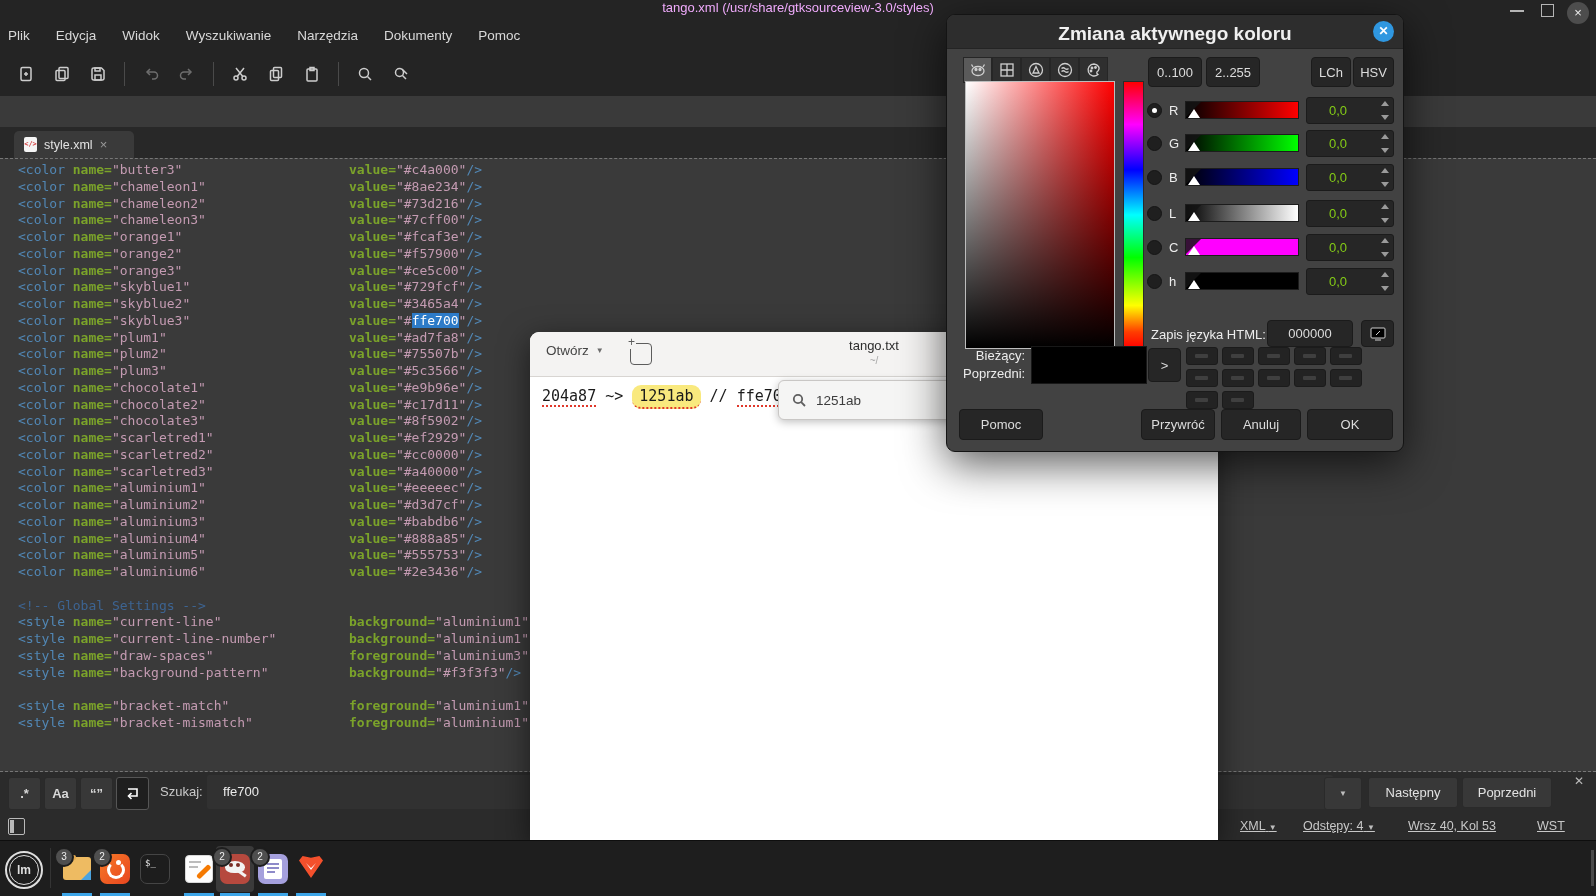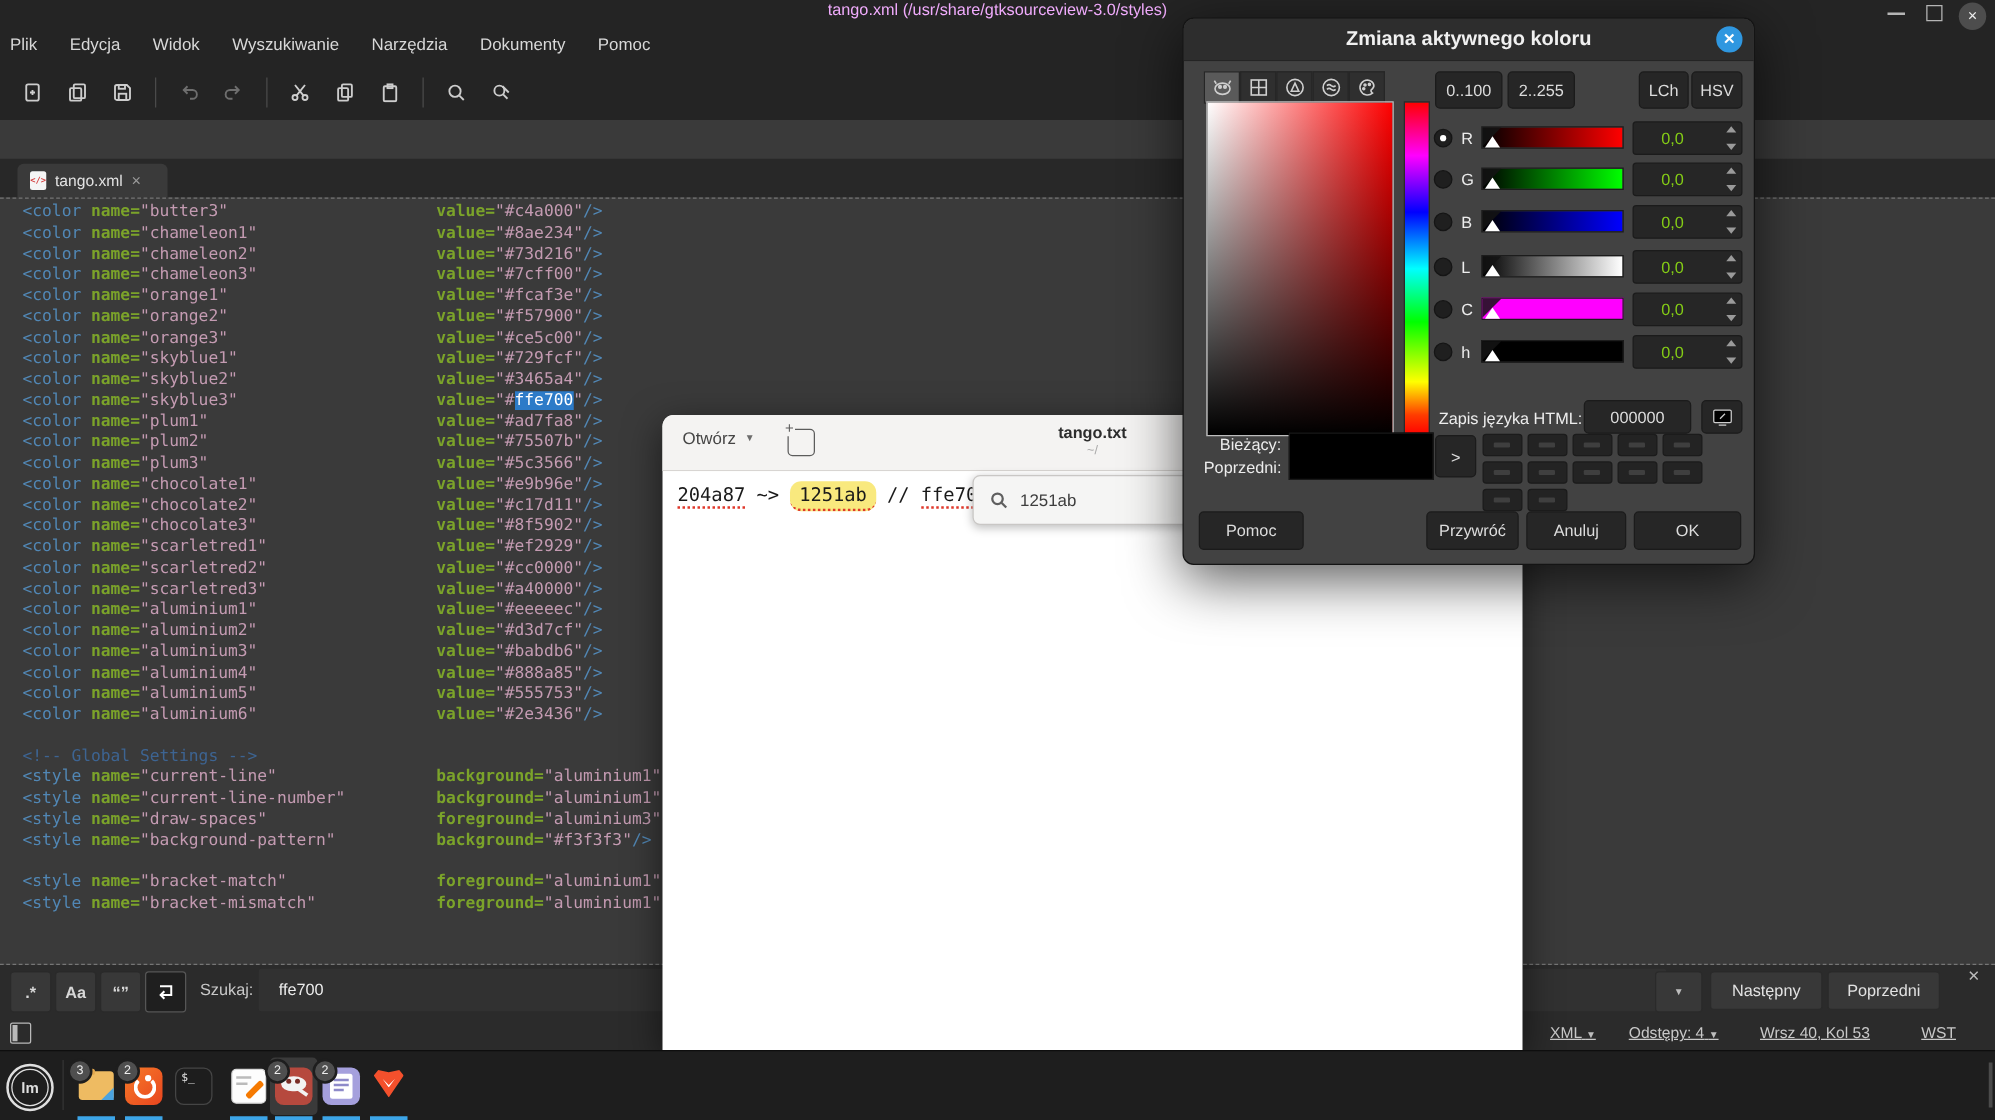--- a/index.html
+++ b/index.html
@@ -67,38 +67,38 @@
 
   
   .gedit{position:absolute;left:530px;top:332px;width:688px;height:508px;background:#fff;
          border-radius:9px 9px 0 0;box-shadow:0 8px 30px rgba(0,0,0,.55);z-index:5;}
   .g-header{position:absolute;left:0;top:0;right:0;height:44px;background:#f4f3f2;
             border-bottom:1px solid #d8d5d2;border-radius:9px 9px 0 0;}
   .g-open{position:absolute;left:16px;top:11px;font-size:13.5px;color:#454545;display:flex;gap:7px;align-items:center;}
   .g-open .caret{color:#6d6d6d;}
   .g-newtab{position:absolute;left:100px;top:11px;width:20px;height:20px;border:1.7px solid #5c5c5c;border-radius:4px;}
   .g-newtab::before{content:"+";position:absolute;left:-4px;top:-9px;font-size:12px;color:#5c5c5c;background:#f4f3f2;padding:0 1px;}
-  .g-title{position:absolute;left:0;right:0;top:6px;text-align:center;font-size:13px;font-weight:bold;color:#2d2d2d;}
+  .g-title{position:absolute;left:0;right:0;top:6px;text-align:center;font-size:13px;font-weight:normal;color:#2d2d2d;}
   .g-sub{position:absolute;left:0;right:0;top:23px;text-align:center;font-size:10px;color:#a8a8a8;}
   .g-text{position:absolute;left:12px;top:55px;font-family:"DejaVu Sans Mono",monospace;font-size:15px;color:#1a1a1a;white-space:pre;}
   .g-text .misspell{border-bottom:2px dotted #e0382b;}
   .g-text .hl{background:#f9e97e;border-radius:9px;padding:2px 7px;}
   .g-search{position:absolute;left:248px;top:48px;width:212px;height:40px;background:#f5f5f4;
             border:1px solid #c9c7c5;border-radius:6px;box-shadow:0 2px 8px rgba(0,0,0,.25);
             display:flex;align-items:center;gap:9px;padding-left:13px;box-sizing:border-box;}
   .g-search svg{stroke:#5f5f5f;fill:none;stroke-width:1.8;}
   .g-search-text{font-size:13.5px;color:#3d3d3d;}
 
   
   .dialog{position:absolute;left:946px;top:14px;width:458px;height:438px;background:#424242;
           border:1px solid #141414;border-radius:9px;box-shadow:0 12px 44px rgba(0,0,0,.65);
           z-index:10;box-sizing:border-box;font-size:13px;}
   .d-titlebar{position:absolute;left:0;top:0;right:0;height:33px;background:#2d2d2d;
               border-radius:8px 8px 0 0;border-bottom:1px solid #242424;}
-  .d-title{position:absolute;left:0;right:0;top:8px;text-align:center;font-size:16px;font-weight:bold;color:#f0f0f0;}
+  .d-title{position:absolute;left:0;right:0;top:8px;text-align:center;font-size:19px;font-weight:bold;color:#f0f0f0;}
   .d-close{position:absolute;right:9px;top:6px;width:21px;height:21px;border-radius:50%;background:#2f97e0;
            color:#fff;font-size:12px;font-weight:bold;text-align:center;line-height:21px;}
   .d-tabs{position:absolute;left:16px;top:42px;display:flex;}
   .d-tab{width:27px;height:24px;background:#2f2f2f;border:1px solid #262626;display:flex;align-items:center;justify-content:center;}
   .d-tab.active{background:#5a5a5a;}
   .d-tab svg{stroke:#cfcfcf;fill:none;stroke-width:1.3;}
   .d-square{position:absolute;left:18px;top:66px;width:148px;height:266px;border:1px solid #bdbdbd;
             background:linear-gradient(to bottom,rgba(0,0,0,0),#000),linear-gradient(to right,#fff,#f00);}
   .d-hue{position:absolute;left:176px;top:66px;width:19px;height:266px;border:1px solid #2a2a2a;
          background:linear-gradient(to bottom,#f00 0%,#f0f 16%,#00f 33%,#0ff 50%,#0f0 66%,#ff0 84%,#ff3c00 94%,#f00 100%);}
@@ -223,21 +223,21 @@
             <path d="M9 3 L14 8"></path>
           </svg>
         </div>
       </div>
   </div>
 
 
   <div class="tabbar">
     <div class="tab">
       <span class="tab-icon">&lt;/&gt;</span>
-      <span class="tab-label">tango.xml</span>
+      <span class="tab-label">style.xml</span>
       <span class="tab-close">×</span>
     </div>
   </div>
 
   <div class="textarea" id="code">
       <div class="cl"><span class="c-tag">&lt;color </span><span class="c-attr">name=</span><span class="c-str">"butter3"</span><span class="cl-right"><span class="c-attr">value=</span><span class="c-str">"#c4a000"</span><span class="c-tag">/&gt;</span></span></div>
       <div class="cl"><span class="c-tag">&lt;color </span><span class="c-attr">name=</span><span class="c-str">"chameleon1"</span><span class="cl-right"><span class="c-attr">value=</span><span class="c-str">"#8ae234"</span><span class="c-tag">/&gt;</span></span></div>
       <div class="cl"><span class="c-tag">&lt;color </span><span class="c-attr">name=</span><span class="c-str">"chameleon2"</span><span class="cl-right"><span class="c-attr">value=</span><span class="c-str">"#73d216"</span><span class="c-tag">/&gt;</span></span></div>
       <div class="cl"><span class="c-tag">&lt;color </span><span class="c-attr">name=</span><span class="c-str">"chameleon3"</span><span class="cl-right"><span class="c-attr">value=</span><span class="c-str">"#7cff00"</span><span class="c-tag">/&gt;</span></span></div>
       <div class="cl"><span class="c-tag">&lt;color </span><span class="c-attr">name=</span><span class="c-str">"orange1"</span><span class="cl-right"><span class="c-attr">value=</span><span class="c-str">"#fcaf3e"</span><span class="c-tag">/&gt;</span></span></div>

